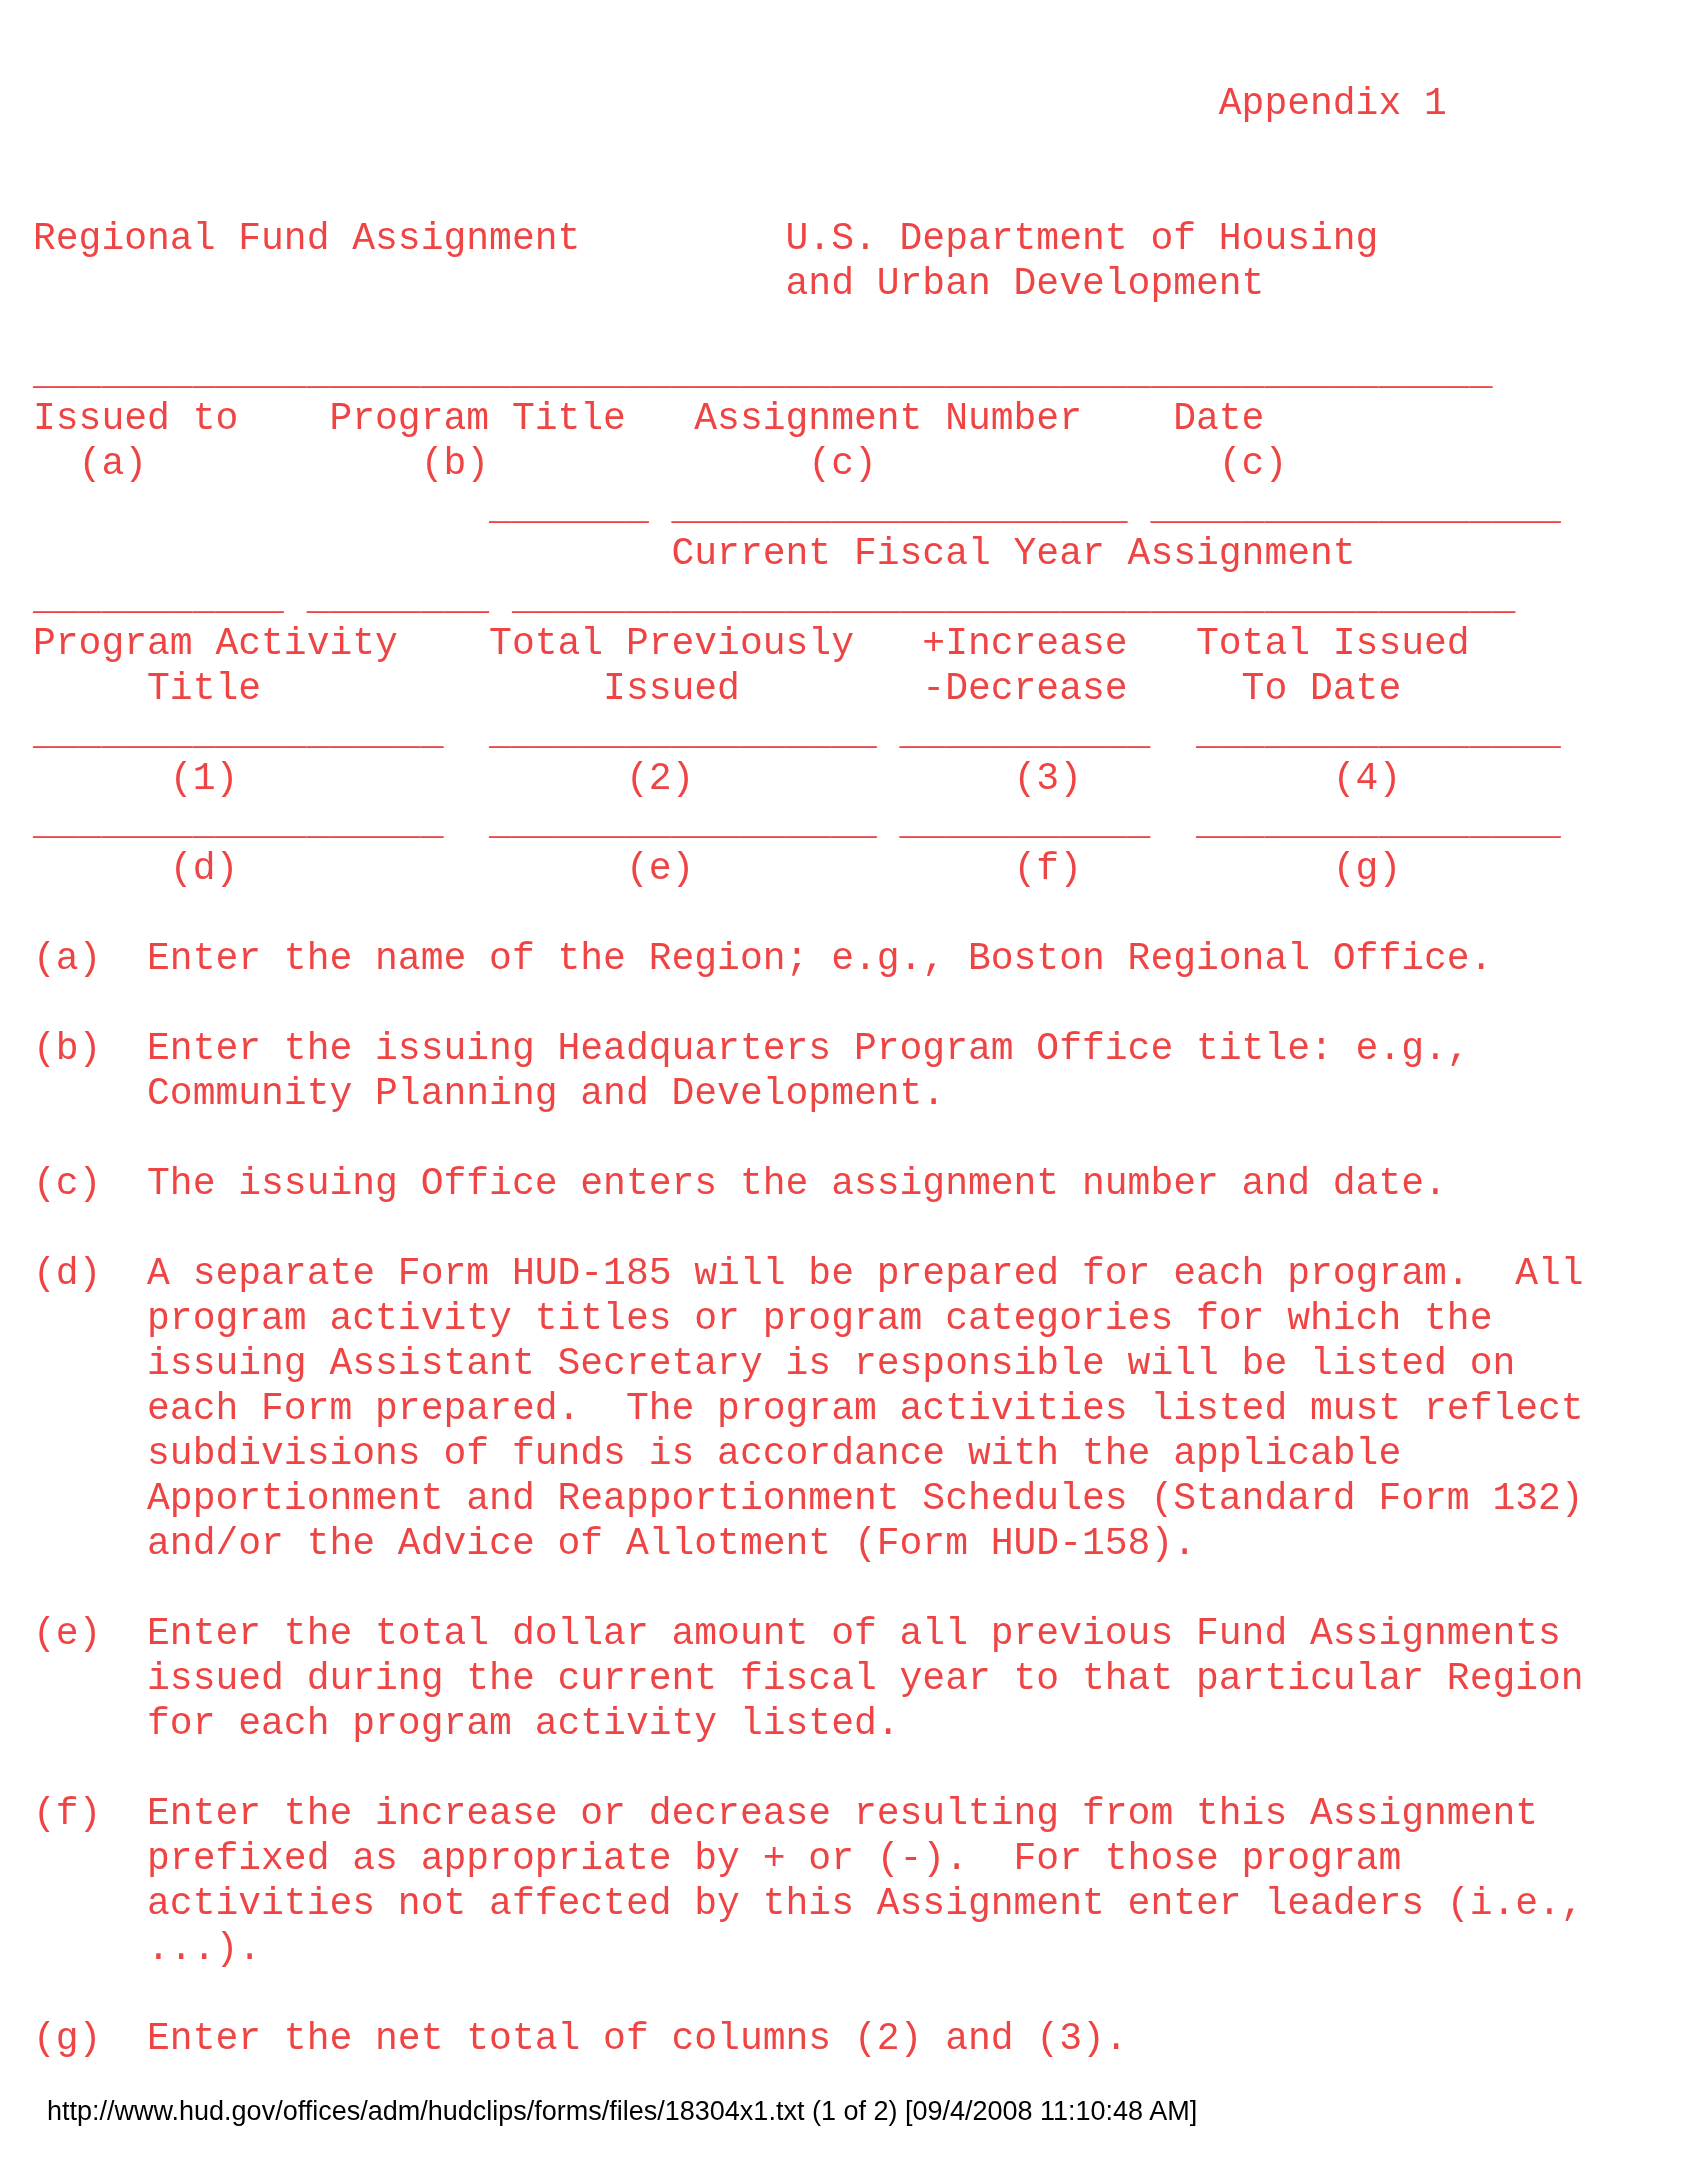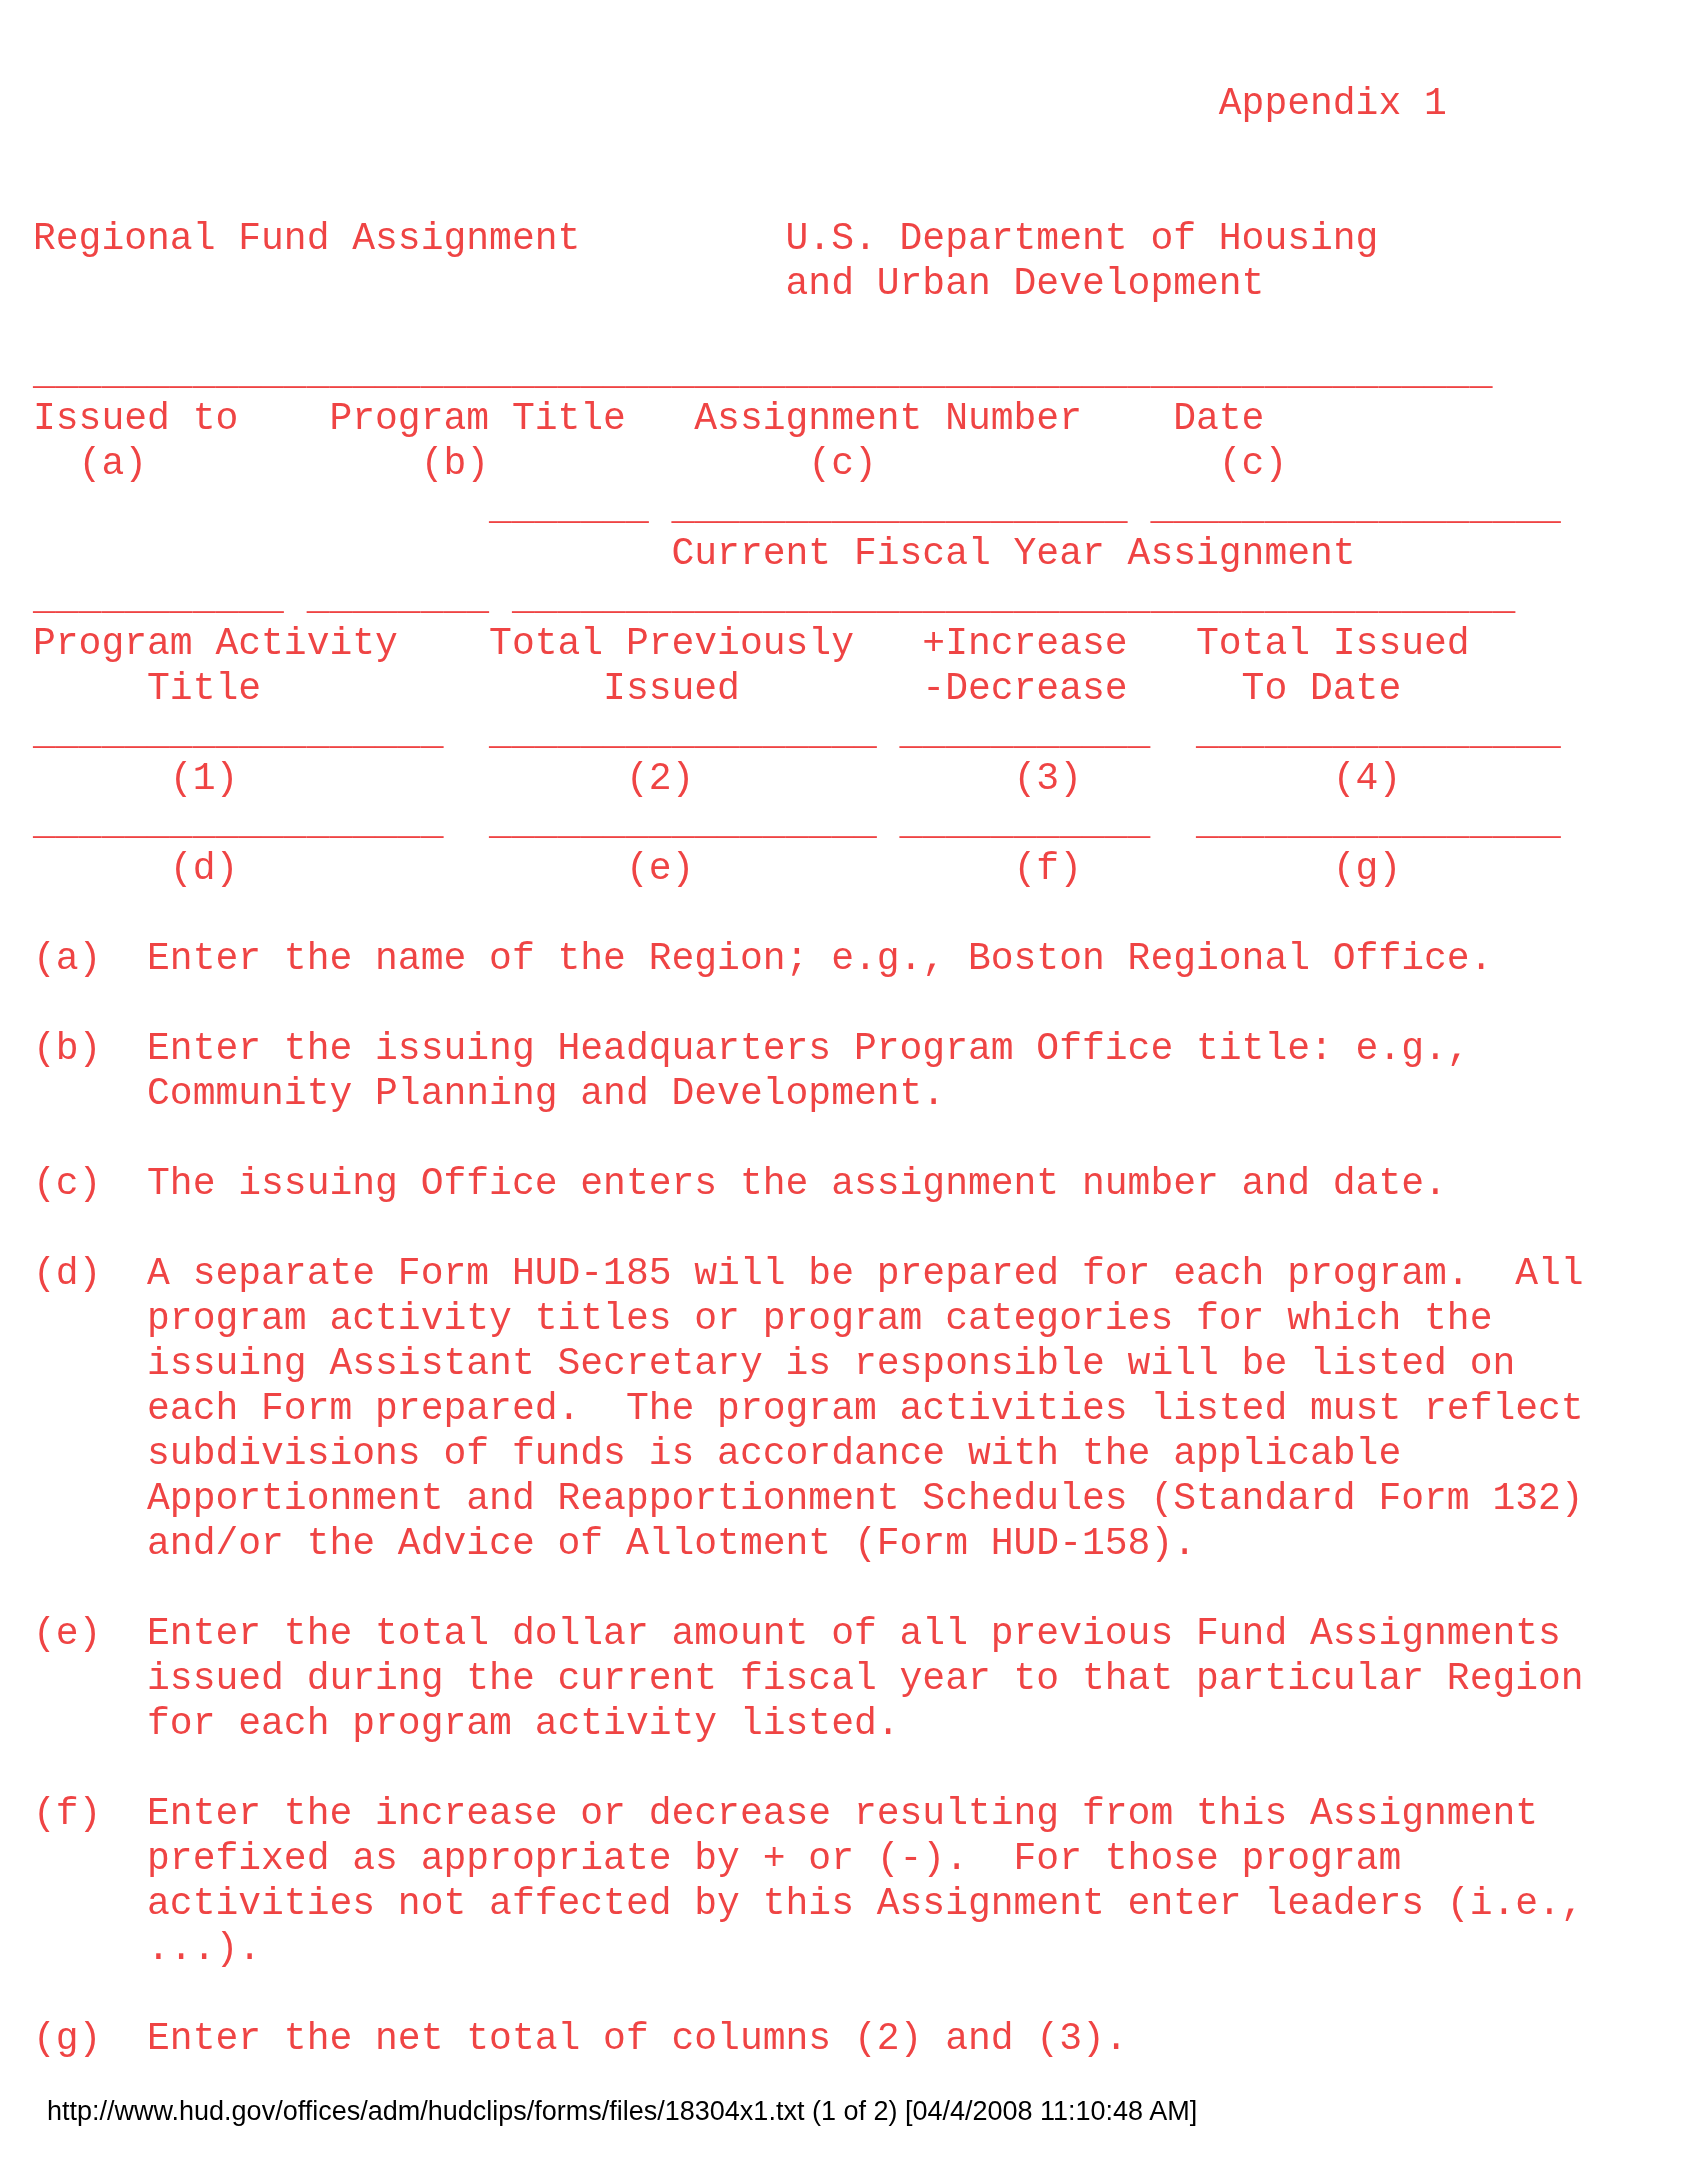--- a/index.html
+++ b/index.html
@@ -78,15 +78,15 @@
 (e)  Enter the total dollar amount of all previous Fund Assignments
      issued during the current fiscal year to that particular Region
      for each program activity listed.
 
 (f)  Enter the increase or decrease resulting from this Assignment
      prefixed as appropriate by + or (-).  For those program
      activities not affected by this Assignment enter leaders (i.e.,
      ...).
 
 (g)  Enter the net total of columns (2) and (3).</pre>
-  <div class="print-footer">http://www.hud.gov/offices/adm/hudclips/forms/files/18304x1.txt (1 of 2) [04/4/2008 11:10:48 AM]</div>
+  <div class="print-footer">http://www.hud.gov/offices/adm/hudclips/forms/files/18304x1.txt (1 of 2) [09/4/2008 11:10:48 AM]</div>
 </div>
 
 
 </body></html>

